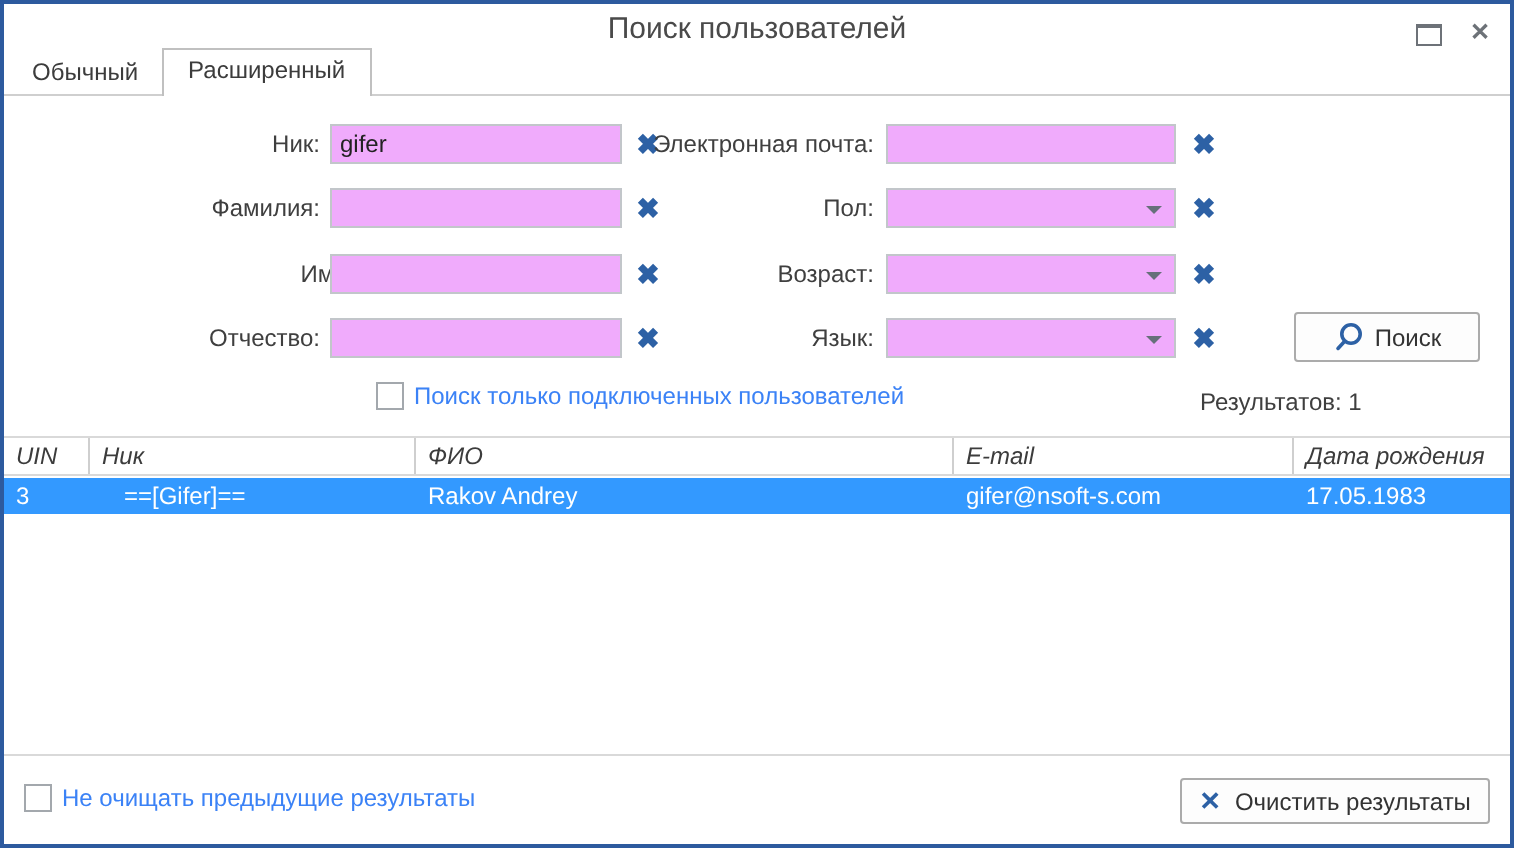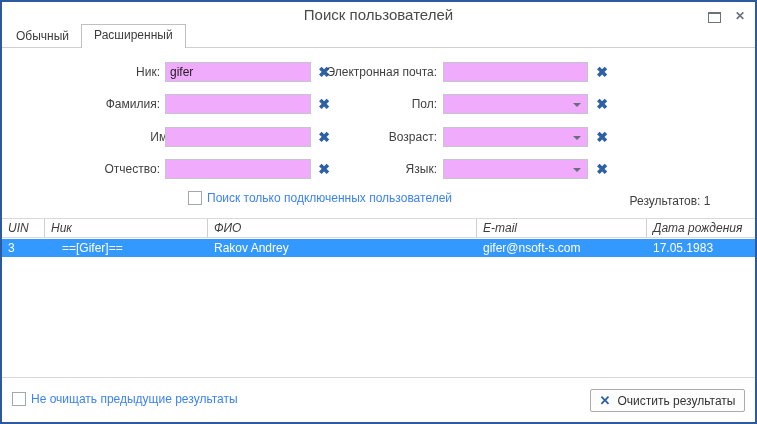--- a/index.html
+++ b/index.html
@@ -81,21 +81,21 @@
   .search-btn {
     position: absolute; left: 645px; top: 154px;
     width: 93px; height: 25px;
     border: 1px solid #ababab; border-radius: 2px;
     background: #fdfdfd;
     display: flex; align-items: center; justify-content: center; gap: 5px;
     color: #333; cursor: default;
   }
   .results-count {
     position: absolute; left: 598px; top: 192px; width: 140px;
-    text-align: center; color: #3f3f3f;
+    text-align: left; color: #3f3f3f;
   }
   .checkbox-box {
     position: absolute; width: 14px; height: 14px;
     border: 1px solid #a3a8ad; background: #fff;
   }
   .checkbox-label { position: absolute; line-height: 15px; color: #3b82f6; }
   
   .table-header {
     position: absolute; top: 216px; left: 0; width: 753px; height: 20px;
     display: flex;
@@ -190,20 +190,27 @@
     <span class="dropdown-arrow-icon"></span>
   </div>
   <div class="clear-x" style="left:591px; top:126px;">✖</div>
 
   <div class="field-label" style="left:318px; top:157px; width:117px;">Язык:</div>
   <div class="combo" style="left:441px; top:157px;">
     <span class="dropdown-arrow-icon"></span>
   </div>
   <div class="clear-x" style="left:591px; top:158px;">✖</div>
 
+  <div class="search-btn">
+    <svg width="16" height="16" viewBox="0 0 16 16">
+      <circle cx="9.5" cy="6" r="4.6" fill="none" stroke="#2d61a5" stroke-width="1.8"></circle>
+      <line x1="6" y1="10" x2="3" y2="13.2" stroke="#2d61a5" stroke-width="1.8" stroke-linecap="round"></line>
+    </svg>
+    <span>Поиск</span>
+  </div>
 
   <div class="results-count">Результатов: 1</div>
 
   <div class="checkbox-box" style="left:186px; top:189px;"></div>
   <div class="checkbox-label" style="left:205px; top:189px;">Поиск только подключенных пользователей</div>
 
   <div class="table-header">
     <div class="hcell col-uin">UIN</div>
     <div class="hcell col-nick">Ник</div>
     <div class="hcell col-fio">ФИО</div>

